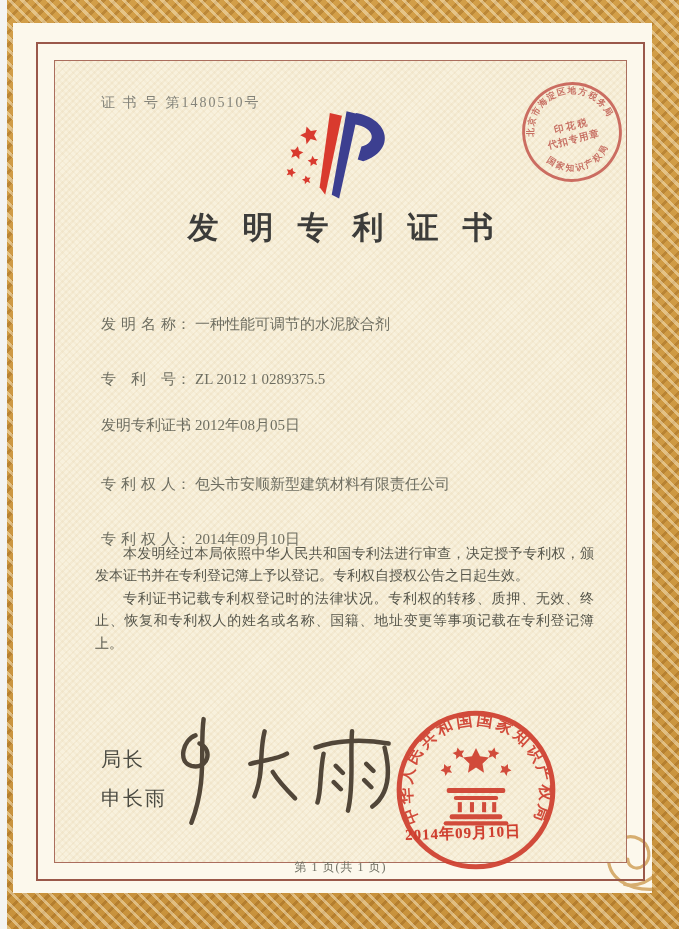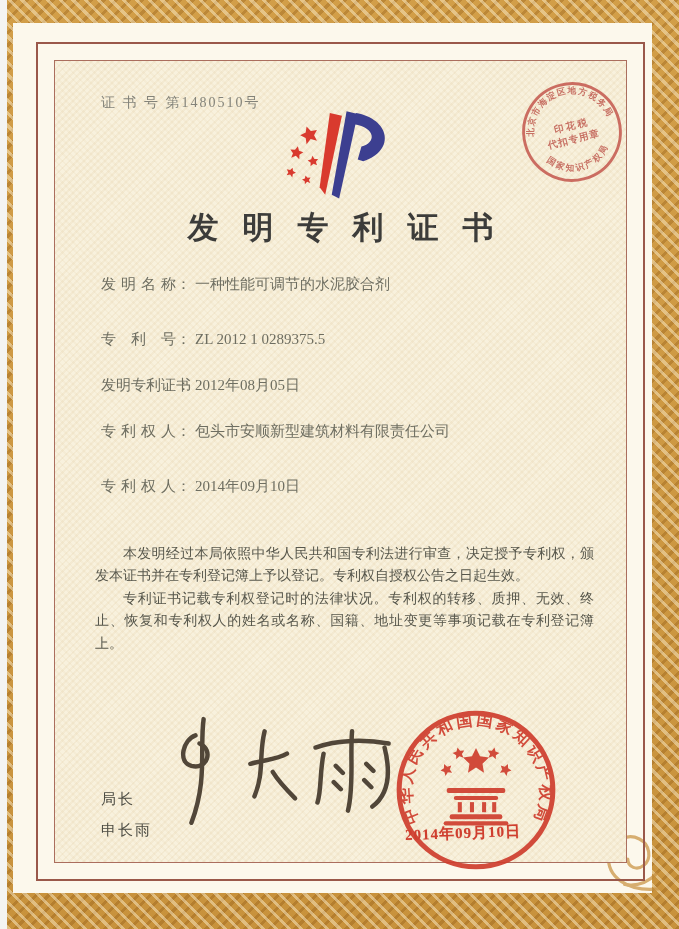--- a/index.html
+++ b/index.html
@@ -17,26 +17,26 @@
   .frame-inner{position:relative;height:100%;border:1px solid #ab6e5e;box-sizing:border-box;
     background-color:#f8f1dd;
     background-image:
       repeating-linear-gradient(135deg, rgba(206,170,108,.10) 0 2px, rgba(0,0,0,0) 2px 5px),
       repeating-linear-gradient(45deg, rgba(206,170,108,.07) 0 2px, rgba(0,0,0,0) 2px 5px);}
   .cert-no{position:absolute;left:46px;top:33px;font-size:14px;letter-spacing:2px;color:#83837a;}
   .logo{position:absolute;left:50%;top:40px;transform:translateX(-50%);width:130px;height:104px;}
   .title{position:absolute;left:0;right:0;top:146px;text-align:center;font-size:31px;font-weight:bold;color:#3c3c3a;letter-spacing:24px;text-indent:24px;}
   .fields{position:absolute;left:46px;right:36px;top:214px;}
   .field{margin-bottom:27px;font-size:15px;color:#6e6e61;white-space:nowrap;}
-  .field.gap{margin-bottom:36px;}
+  .field.gap{margin-bottom:36px;margin-top:40px;}
   .field .lbl{display:inline-block;width:5em;text-align:justify;text-align-last:justify;vertical-align:bottom;}
   .field .colon{padding-right:4px;}
   .paras{position:absolute;left:40px;right:32px;top:482px;font-size:14px;line-height:1.6;color:#57574c;text-align:justify;}
   .paras p{margin:0;text-indent:2em;}
-  .signer{position:absolute;left:46px;top:729px;font-size:15px;color:#4c4c43;font-family:Liberation Serif, serif;}
+  .signer{position:absolute;left:46px;top:685px;font-size:20px;color:#4c4c43;font-family:Liberation Serif, serif;}
   .signer div{margin-bottom:12px;letter-spacing:2px;}
   .signature{position:absolute;left:112px;top:652px;width:244px;height:122px;}
   .seal{position:absolute;left:330px;top:638px;width:182px;height:182px;opacity:.92;}
   .seal-date{position:absolute;left:350px;top:763px;font-size:15px;font-weight:bold;color:#cf3e2e;letter-spacing:1px;transform:rotate(-2deg);text-shadow:0 0 1px rgba(207,62,46,.4);}
   .footer{position:absolute;left:0;right:0;top:798px;text-align:center;font-size:12px;color:#6d6d60;letter-spacing:1px;}
   .stamp{position:absolute;left:459px;top:13px;width:116px;height:116px;transform:rotate(-14deg);opacity:.85;}
 </style>
 </head>
 <body>
 
@@ -154,16 +154,17 @@
           <rect x="84" y="102" width="4" height="10"></rect>
           <rect x="96" y="102" width="4" height="10"></rect>
           <rect x="106" y="102" width="4" height="10"></rect>
           <rect x="64" y="114" width="52" height="5" rx="2"></rect>
           <rect x="58" y="121" width="64" height="4" rx="2"></rect>
         </g>
       </svg>
 
       <div class="seal-date">2014年09月10日</div>
 
+      <div class="footer">第 1 页(共 1 页)</div>
 
     </div>
   </div>
 </div>
 
 </body></html>

